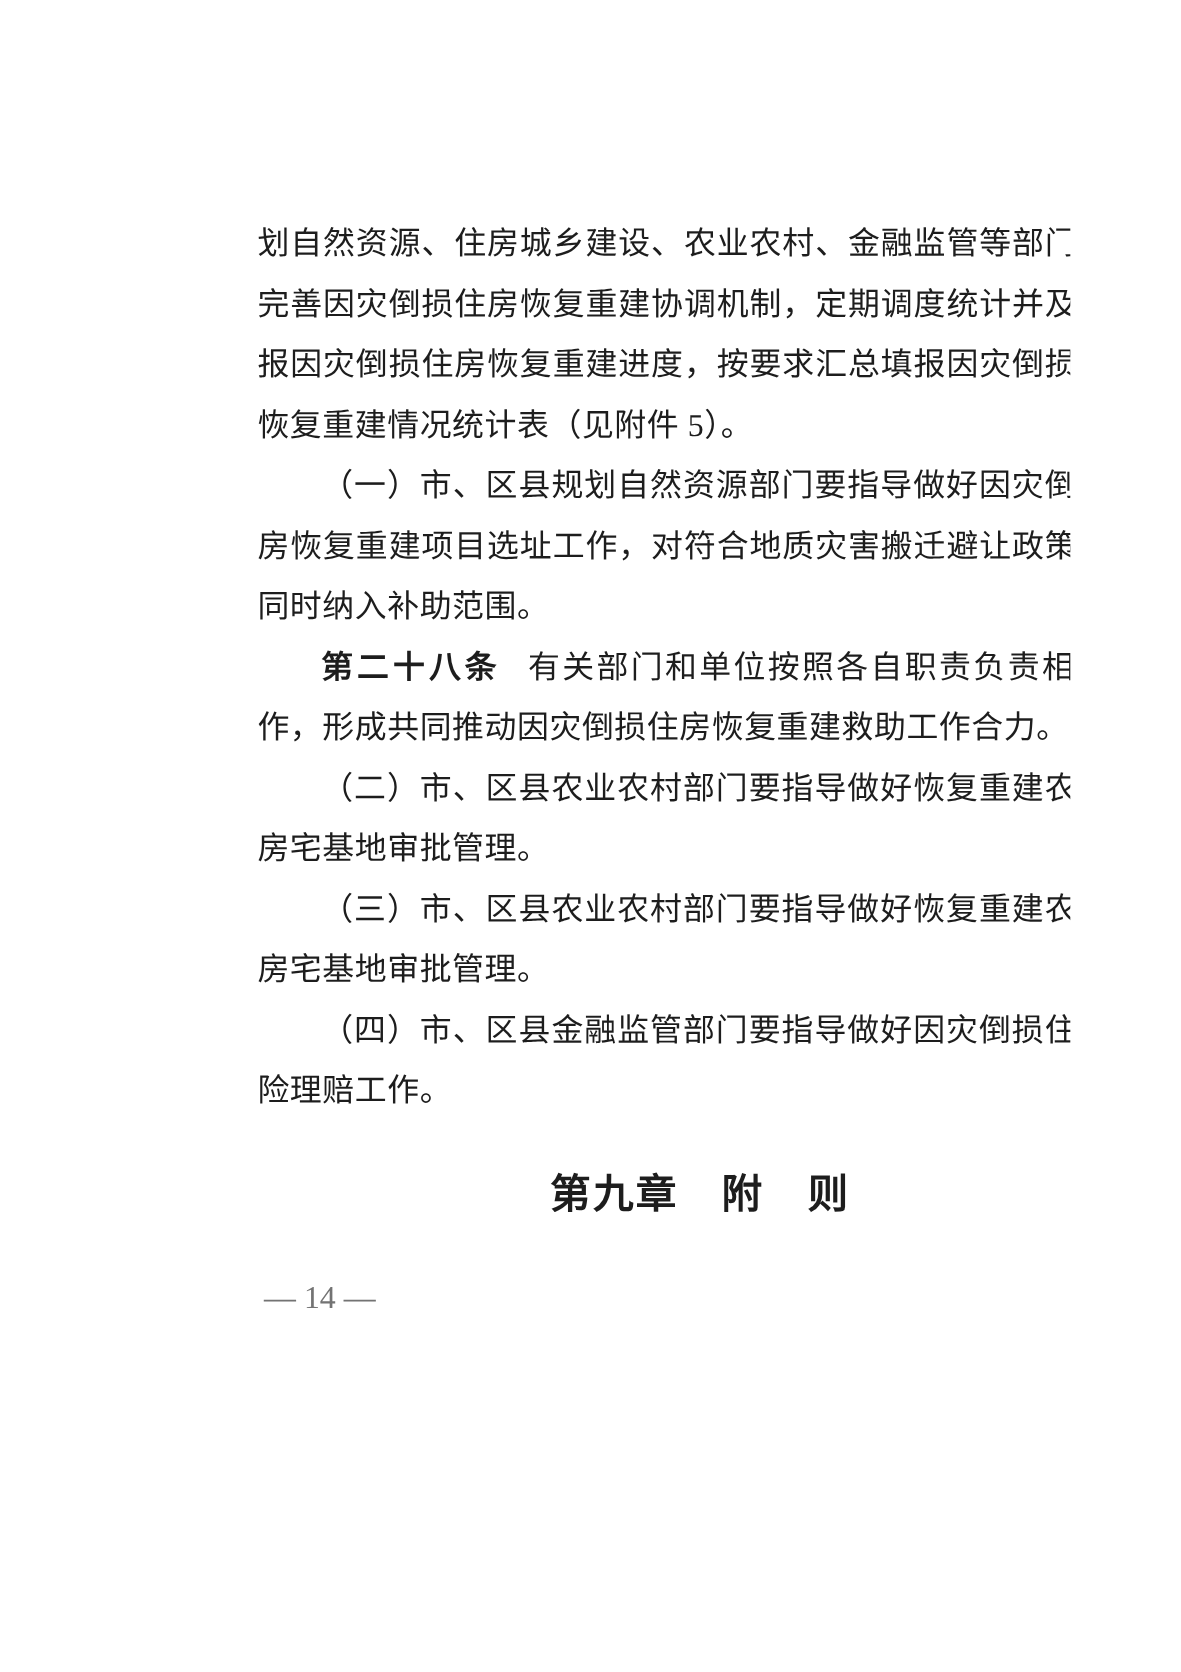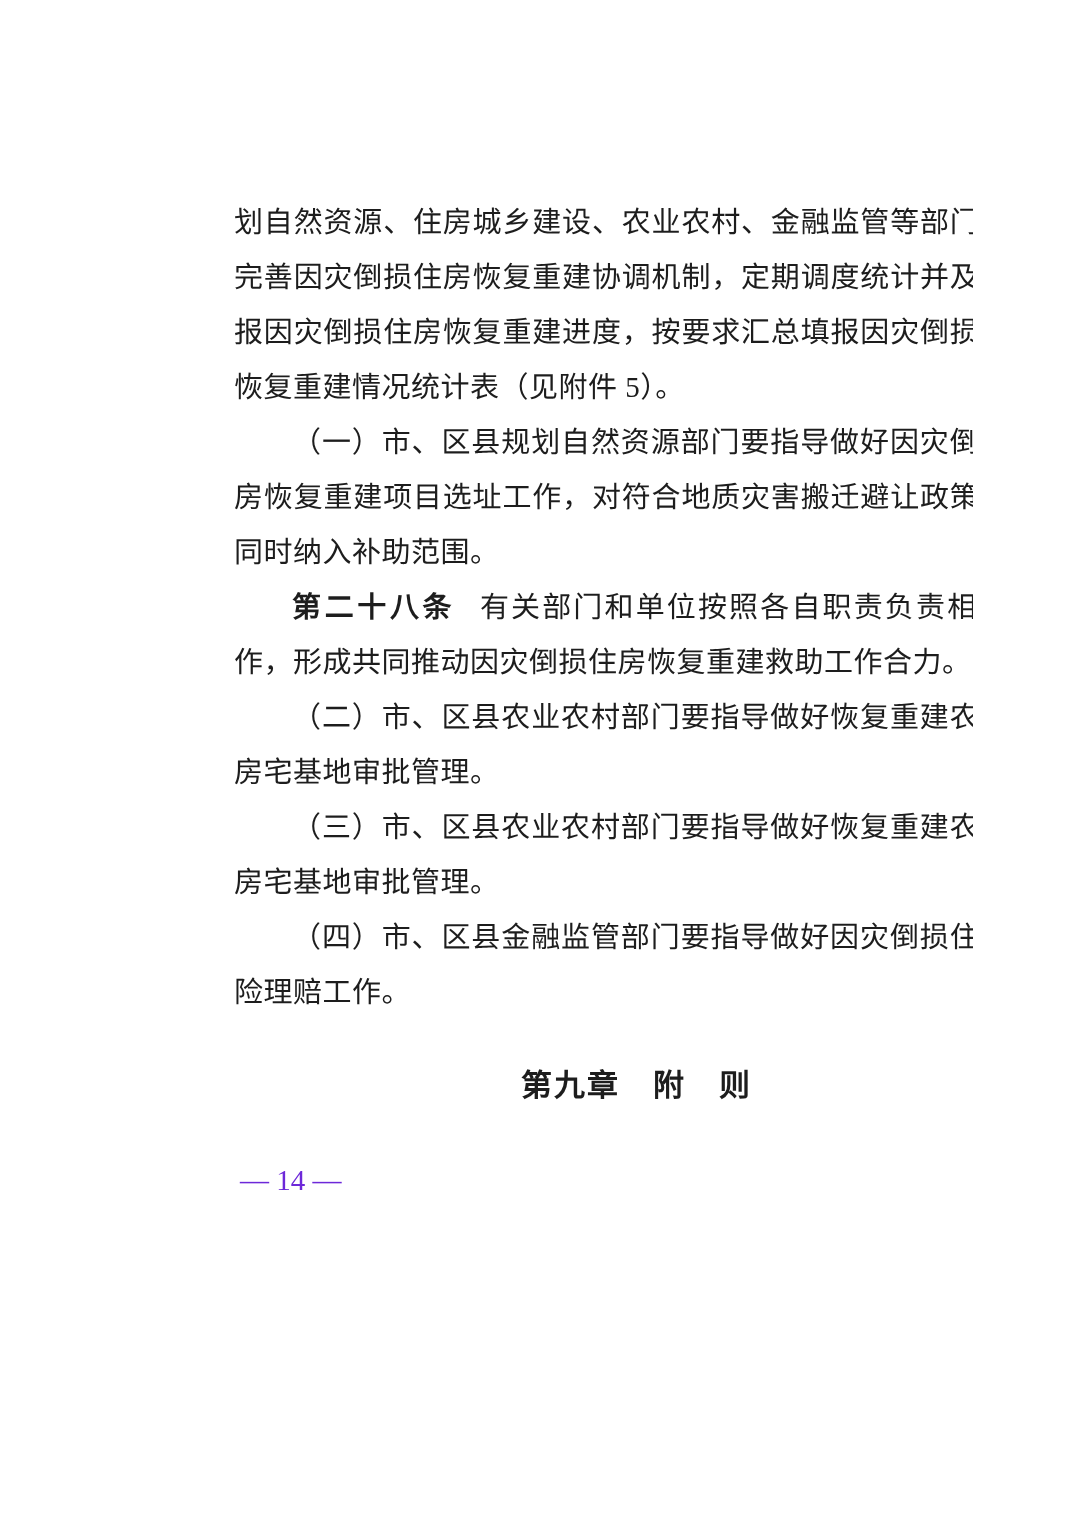--- a/index.html
+++ b/index.html
@@ -35,33 +35,33 @@
     text-indent: 2em;
   }
   .article-number {
     font-weight: 700;
     margin-right: 0.85em;
     font-family: "Liberation Sans", "DejaVu Sans", sans-serif;
     letter-spacing: 2px;
   }
   .chapter-heading {
     margin: 38px 0 47px 0;
-    font-size: 31px;
+    font-size: 37px;
     line-height: 55px;
     font-weight: 700;
     text-align: center;
     font-family: "Liberation Sans", "DejaVu Sans", sans-serif;
     letter-spacing: 2px;
   }
   .page-number {
     margin: 22px 0 0 6px;
     font-size: 29px;
     line-height: 40px;
     text-align: left;
-    color: #6d28d9;
+    color: #737373;
   }
 </style>
 </head>
 <body>
 
 <div class="page">
   <div class="doc-body">
 
     <p class="para">划自然资源、住房城乡建设、农业农村、金融监管等部门建立完善因灾倒损住房恢复重建协调机制，定期调度统计并及时通报因灾倒损住房恢复重建进度，按要求汇总填报因灾倒损住房恢复重建情况统计表（见附件 5）。</p>
 

